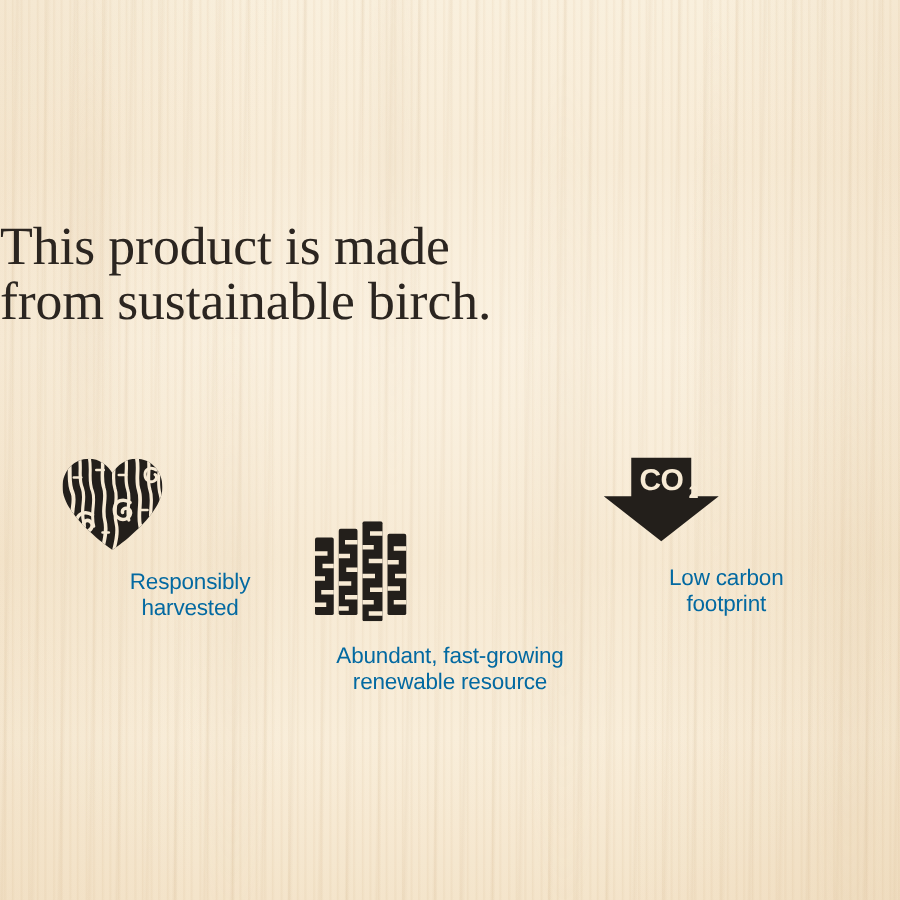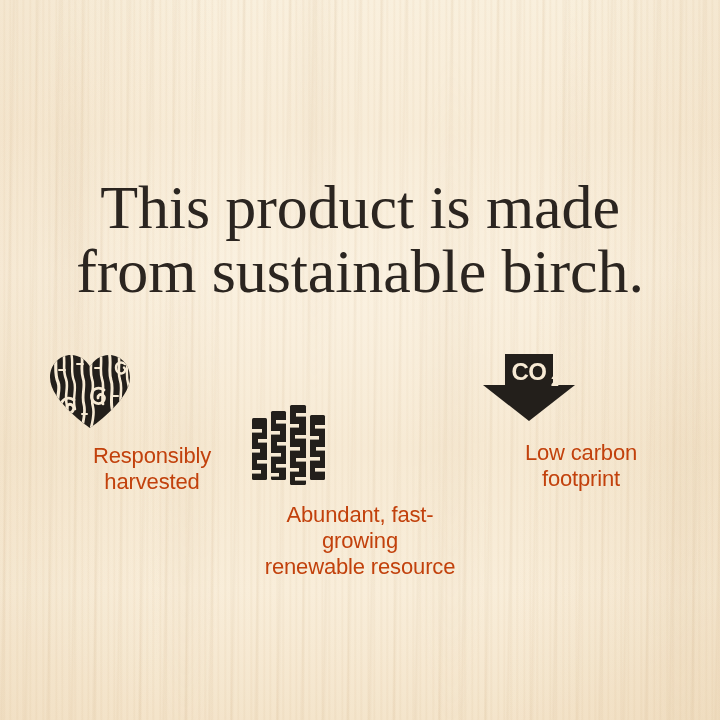--- a/index.html
+++ b/index.html
@@ -81,53 +81,53 @@
       radial-gradient(ellipse 120% 100% at 50% 45%, rgba(255,250,240,0.30), rgba(255,250,240,0) 60%),
       linear-gradient(95deg, rgba(226,199,161,0.20) 0%, rgba(255,255,255,0) 28%, rgba(255,255,255,0) 72%, rgba(222,193,152,0.22) 100%);
   }
 
   
   .headline {
     position: absolute;
     left: 0;
     right: 0;
     top: 176px;
-    text-align: center;
+    text-align: left;
     color: #2b2520;
     font-family: "Liberation Serif", "DejaVu Serif", serif;
-    font-size: 62px;
+    font-size: 43px;
     line-height: 1.03;
     letter-spacing: -0.1px;
     white-space: pre-line;
   }
 
   
   .features {
     position: absolute;
     left: 0;
     top: 340px;
     width: 720px;
     height: 240px;
   }
   .feature {
     position: absolute;
     text-align: center;
     color: #231f1b;
   }
   .feature .glyph {
     display: block;
-    margin: 0 auto;
+    margin: 12px auto;
   }
   .feature .caption {
     display: block;
     font-family: "Liberation Sans", sans-serif;
-    font-size: 22px;
+    font-size: 18px;
     line-height: 1.18;
     letter-spacing: -0.15px;
-    color: #c2410c;
+    color: #0369a1;
     white-space: pre-line;
   }
 
   #feature-harvested { left: 46px;  top: 12px;  width: 212px; }
   #feature-harvested .caption { margin-top: 13px; }
 
   #feature-renewable { left: 250px; top: 65px;  width: 220px; }
   #feature-renewable .caption { margin-top: 17px; }
 
   #feature-carbon   { left: 480px; top: 14px;  width: 202px; }

